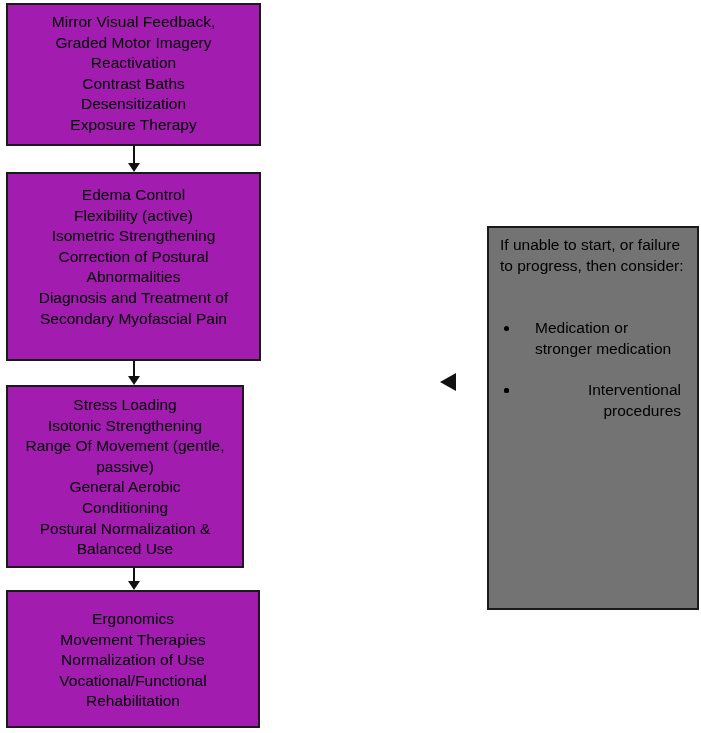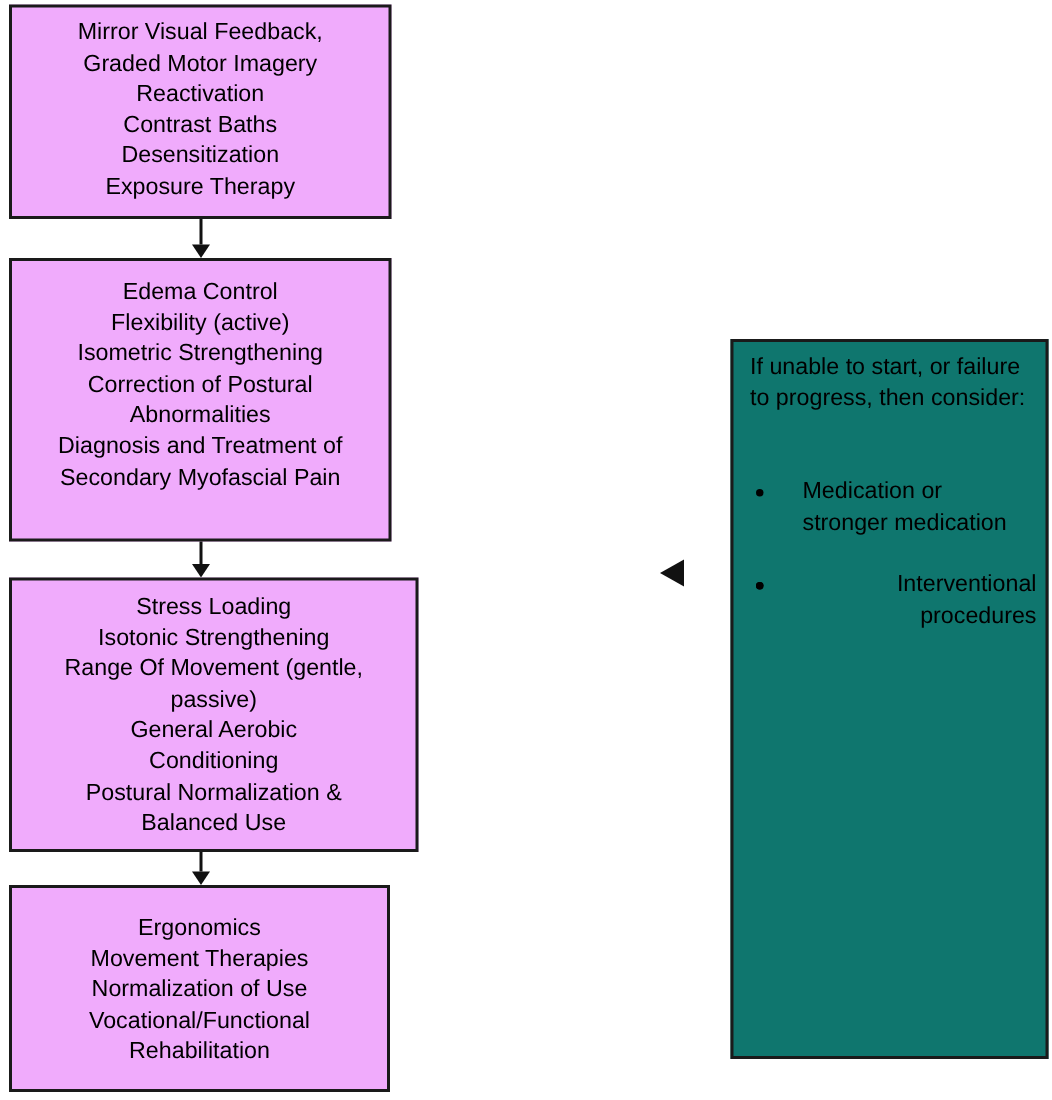--- a/index.html
+++ b/index.html
@@ -21,41 +21,41 @@
     left: 0;
     top: 0;
     width: 701px;
     height: 733px;
   }
 
   .flow-box {
     position: absolute;
     box-sizing: border-box;
     border: 2px solid #1a1a1a;
-    background: #f0abfc;
+    background: #a21caf;
     text-align: center;
     font-size: 15.5px;
     line-height: 20.6px;
     color: #000000;
   }
 
   .flow-box .box-text {
     display: block;
     white-space: pre-line;
     padding: 0 6px;
   }
 
   
   #box-1 { left: 6px;  top: 3px;   width: 255px; height: 143px; }
   #box-1 .box-text { padding-top: 7px; }
 
   #box-2 { left: 6px;  top: 172px; width: 255px; height: 189px; }
   #box-2 .box-text { padding-top: 11px; }
 
-  #box-3 { left: 6px;  top: 385px; width: 273px; height: 183px; }
+  #box-3 { left: 6px;  top: 385px; width: 238px; height: 183px; }
   #box-3 .box-text { padding-top: 8px; }
 
   #box-4 { left: 6px;  top: 590px; width: 254px; height: 138px; }
   #box-4 .box-text { padding-top: 17px; }
 
   
   .connector {
     position: absolute;
     width: 16px;
   }
@@ -99,42 +99,42 @@
     border-bottom: 9px solid transparent;
     border-right: 16px solid #111111;
   }
 
   
   #consider-box {
     position: absolute;
     left: 487px;
     top: 226px;
     width: 212px;
-    height: 480px;
+    height: 384px;
     box-sizing: border-box;
     border: 2px solid #1a1a1a;
-    background: #0f766e;
+    background: #737373;
     font-size: 15.5px;
     line-height: 20.6px;
     color: #000000;
   }
   #consider-box .intro {
     display: block;
     padding: 7px 10px 0 11px;
     text-align: left;
   }
   #consider-box .bullet-list {
     margin: 0;
     padding: 0;
     list-style: none;
   }
   #consider-box .bullet-list > li {
     position: relative;
     padding-left: 46px;
-    padding-right: 6px;
+    padding-right: 16px;
     text-align: left;
   }
   #consider-box .bullet-list > li .dot {
     position: absolute;
     left: 15px;
     top: 8px;
     width: 5px;
     height: 5px;
     border-radius: 50%;
     background: #000000;

